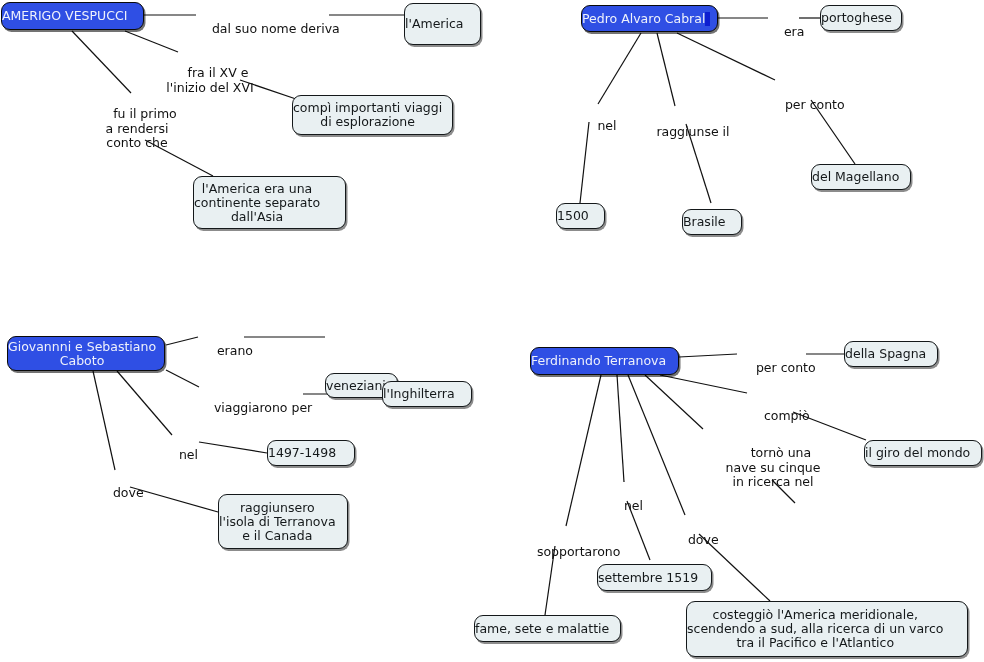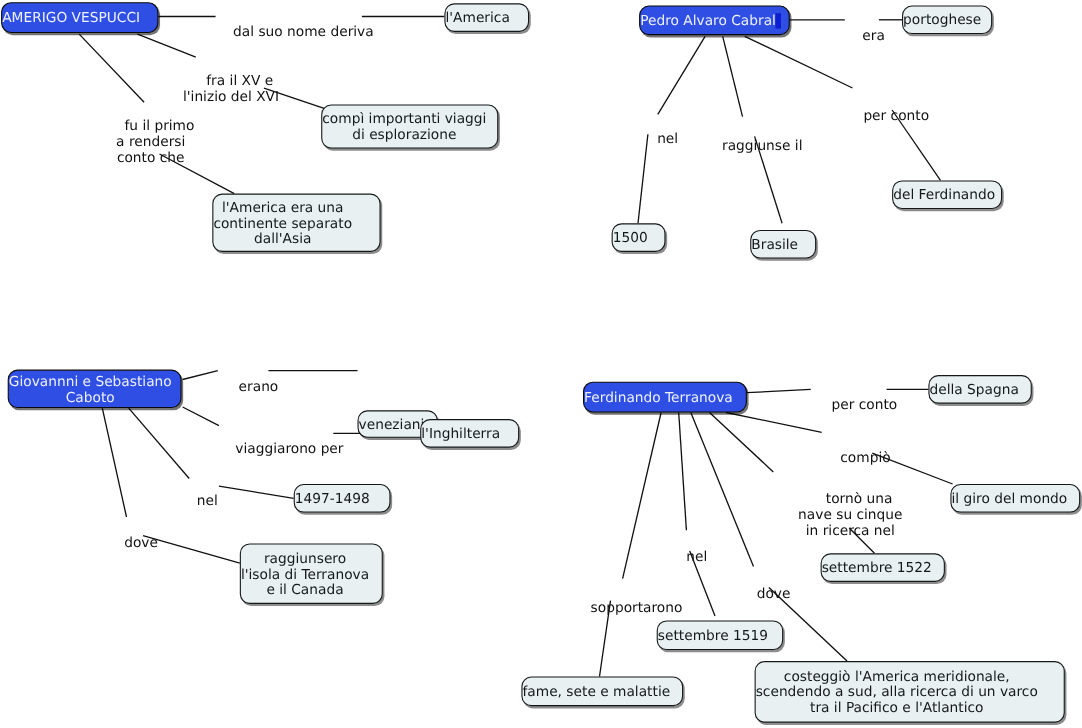--- a/index.html
+++ b/index.html
@@ -114,21 +114,21 @@
     <line x1="601" y1="375" x2="566" y2="526"></line>
     <line x1="555" y1="546" x2="545" y2="615"></line>
   </svg>
 
   <div class="node concept" style="left:1px; top:2px; width:143px; height:28px;">
     <span>AMERIGO VESPUCCI</span>
   </div>
   <div class="linklabel" style="left:196px; top:8px; width:133px;">
     <span>dal suo nome deriva</span>
   </div>
-  <div class="node detail" style="left:404px; top:3px; width:77px; height:26px;">
+  <div class="node detail" style="left:404px; top:3px; width:77px; height:42px;">
     <span>l'America</span>
   </div>
   <div class="linklabel" style="left:152px; top:52px; width:116px;">
     <span>fra il XV e
 l'inizio del XVI</span>
   </div>
   <div class="node detail" style="left:292px; top:95px; width:161px; height:40px;">
     <span>compì importanti viaggi
 di esplorazione</span>
   </div>
@@ -161,21 +161,21 @@
   <div class="linklabel" style="left:640px; top:111px; width:90px;">
     <span>raggiunse il</span>
   </div>
   <div class="node detail" style="left:682px; top:209px; width:60px; height:26px;">
     <span>Brasile</span>
   </div>
   <div class="linklabel" style="left:769px; top:84px; width:65px;">
     <span>per conto</span>
   </div>
   <div class="node detail" style="left:811px; top:164px; width:100px; height:26px;">
-    <span>del Ferdinando</span>
+    <span>del Magellano</span>
   </div>
 
   <div class="node concept" style="left:7px; top:336px; width:158px; height:35px;">
     <span>Giovannni e Sebastiano
 Caboto</span>
   </div>
   <div class="linklabel" style="left:201px; top:330px; width:42px;">
     <span>erano</span>
   </div>
   <div class="node detail" style="left:325px; top:325px; width:73px; height:25px;margin-top:48px;">
@@ -215,23 +215,20 @@
     <span>compiò</span>
   </div>
   <div class="node detail" style="left:864px; top:440px; width:118px; height:26px;">
     <span>il giro del mondo</span>
   </div>
   <div class="linklabel" style="left:698px; top:432px; width:150px;">
     <span>tornò una
 nave su cinque
 in ricerca nel</span>
   </div>
-  <div class="node detail" style="left:746px; top:503px; width:113px; height:26px;">
-    <span>settembre 1522</span>
-  </div>
   <div class="linklabel" style="left:608px; top:485px; width:33px;">
     <span>nel</span>
   </div>
   <div class="node detail" style="left:597px; top:564px; width:115px; height:27px;">
     <span>settembre 1519</span>
   </div>
   <div class="linklabel" style="left:672px; top:519px; width:42px;">
     <span>dove</span>
   </div>
   <div class="node detail" style="left:686px; top:601px; width:282px; height:56px;">

